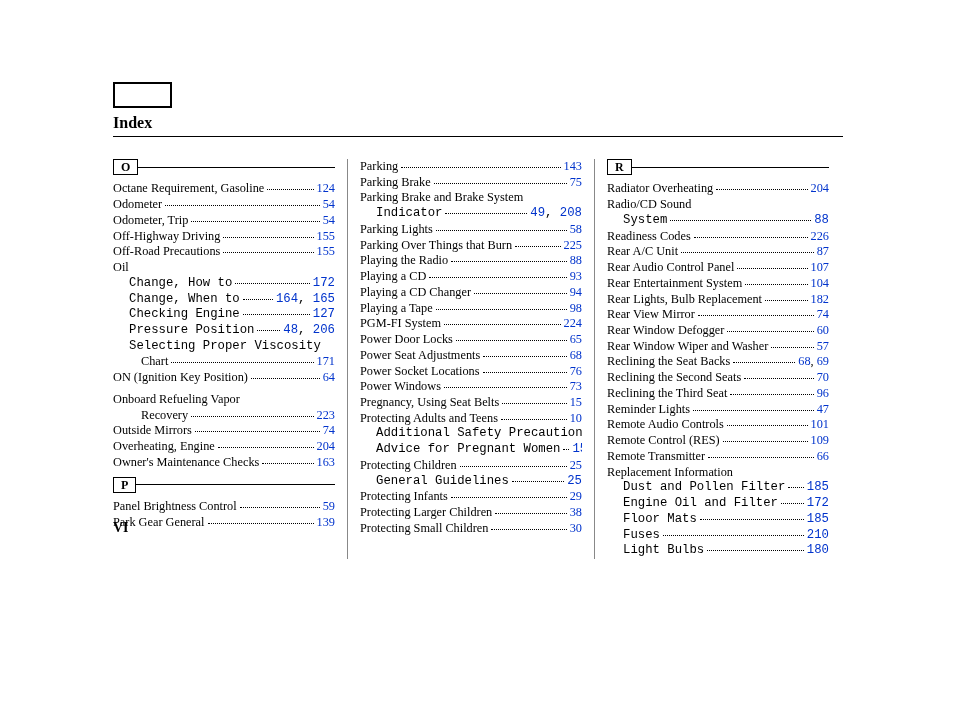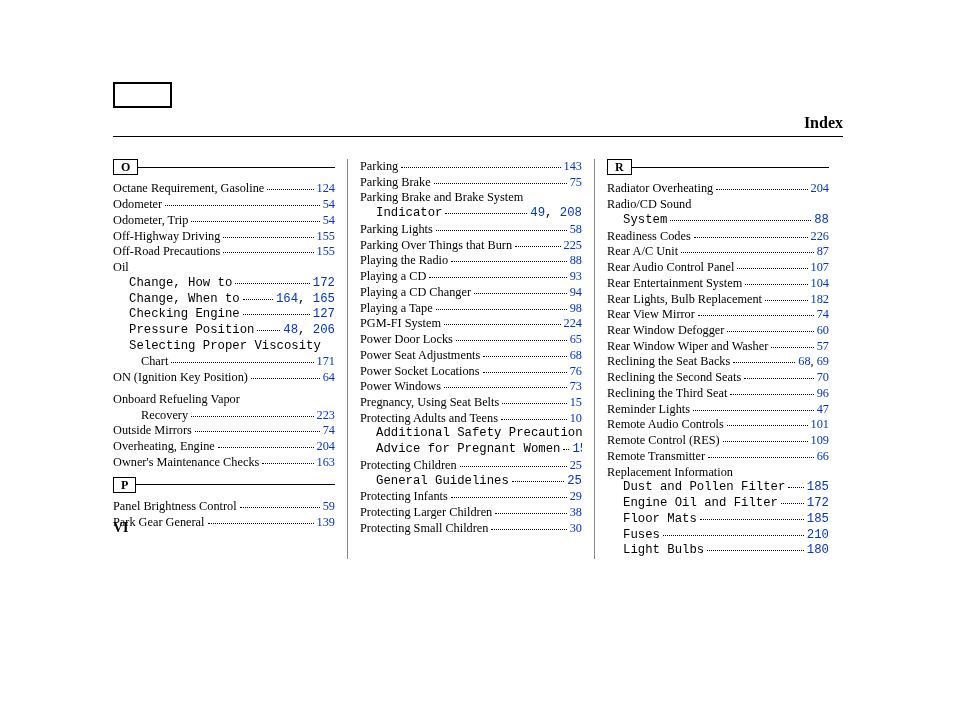--- a/index.html
+++ b/index.html
@@ -21,21 +21,20 @@
   .logo-box {
     width: 55px;
     height: 22px;
     border: 2px solid #000;
     margin-bottom: 6px;
   }
   .title {
     font-weight: bold;
     font-size: 16px;
     padding-bottom: 4px;
-    text-align: right;
   }
   .hr {
     border: none;
     border-top: 1.2px solid #000;
     margin: 0 0 22px 0;
   }
   .cols {
     display: flex;
     gap: 0;
   }

